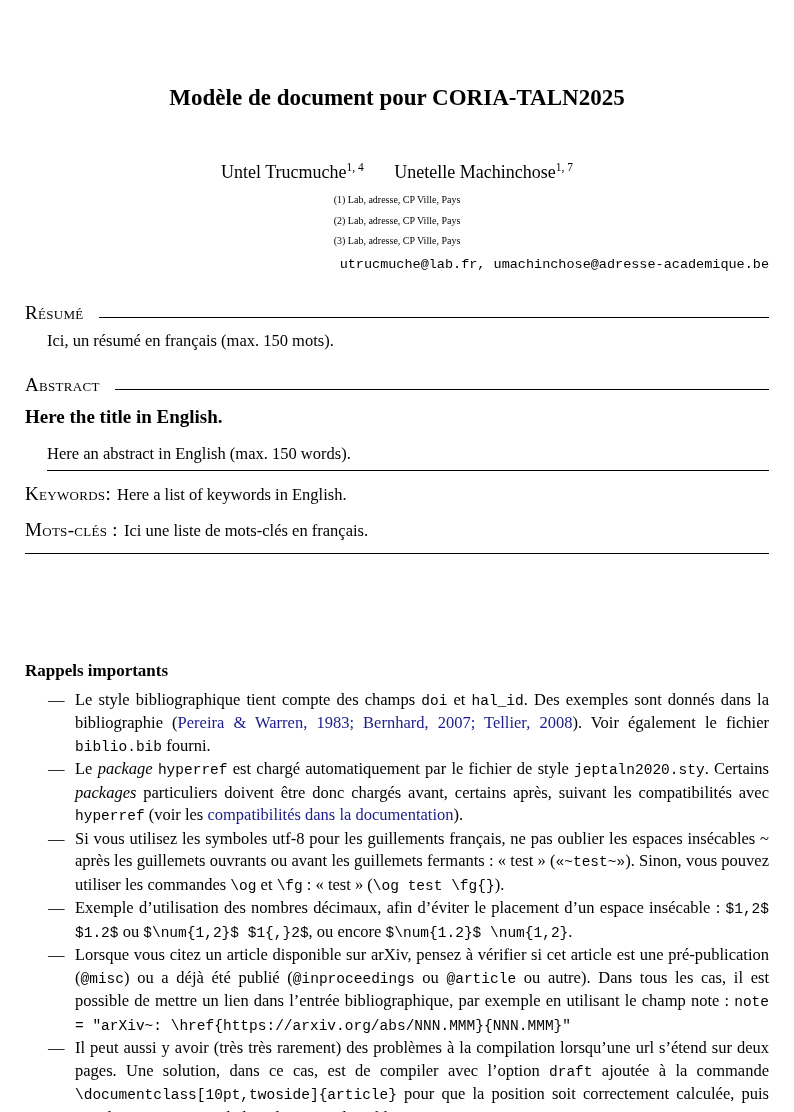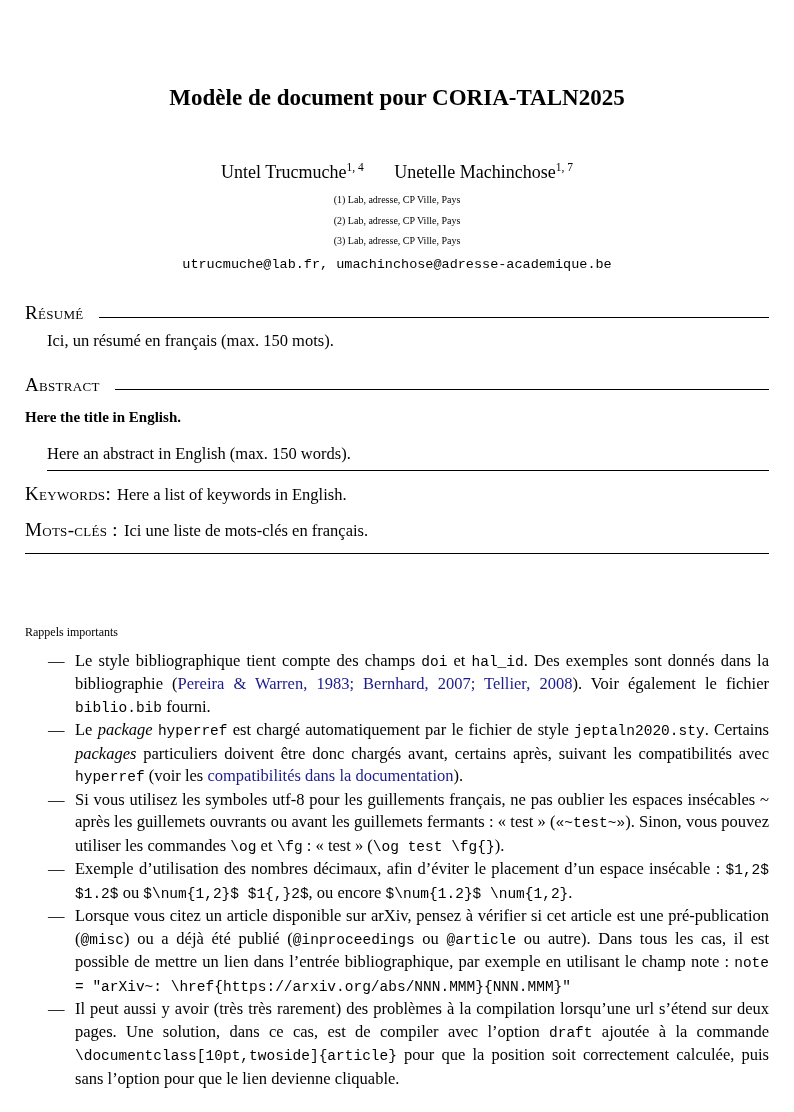--- a/index.html
+++ b/index.html
@@ -30,21 +30,21 @@
   .authors .author + .author { margin-left: 26px; }
   .authors sup { font-size: 11.5px; }
   .affiliations { margin-top: 7px; }
   .affiliation {
     text-align: center;
     font-size: 10px;
     line-height: 20.5px;
   }
   .emails {
     margin-top: 4px;
-    text-align: center;
+    text-align: right;
     font-family: "Liberation Mono", monospace;
     font-size: 13.5px;
     line-height: 18px;
   }
 
   
   .sec-row {
     display: flex;
     align-items: center;
   }
@@ -65,21 +65,21 @@
     margin-top: 9px;
   }
   .fm-text {
     margin-top: 5px;
     font-size: 16.5px;
     line-height: 22px;
     margin-left: 22px;
   }
   .fm-title-en {
     margin-top: 9px;
-    font-size: 15px;
+    font-size: 19px;
     line-height: 22px;
     font-weight: bold;
   }
   .abstract-underline {
     margin-top: 15px;
     border-bottom: 1.6px solid #000;
     padding-bottom: 5px;
   }
   .fm-line {
     margin-top: 11px;
@@ -88,24 +88,24 @@
   }
   .fm-line .sec-label { margin-right: 6px; }
   .full-rule {
     margin-top: 10px;
     border-top: 1.8px solid #000;
     height: 0;
   }
 
   
   .reminders-heading {
-    margin-top: 67px;
-    font-size: 12px;
+    margin-top: 106px;
+    font-size: 17px;
     line-height: 22px;
-    font-weight: normal;
+    font-weight: bold;
   }
   .reminder-list { margin-top: 7px; }
   .reminder-item {
     position: relative;
     padding-left: 50px;
     font-size: 16.5px;
     line-height: 22.5px;
     text-align: justify;
   }
   .reminder-item .dash {

